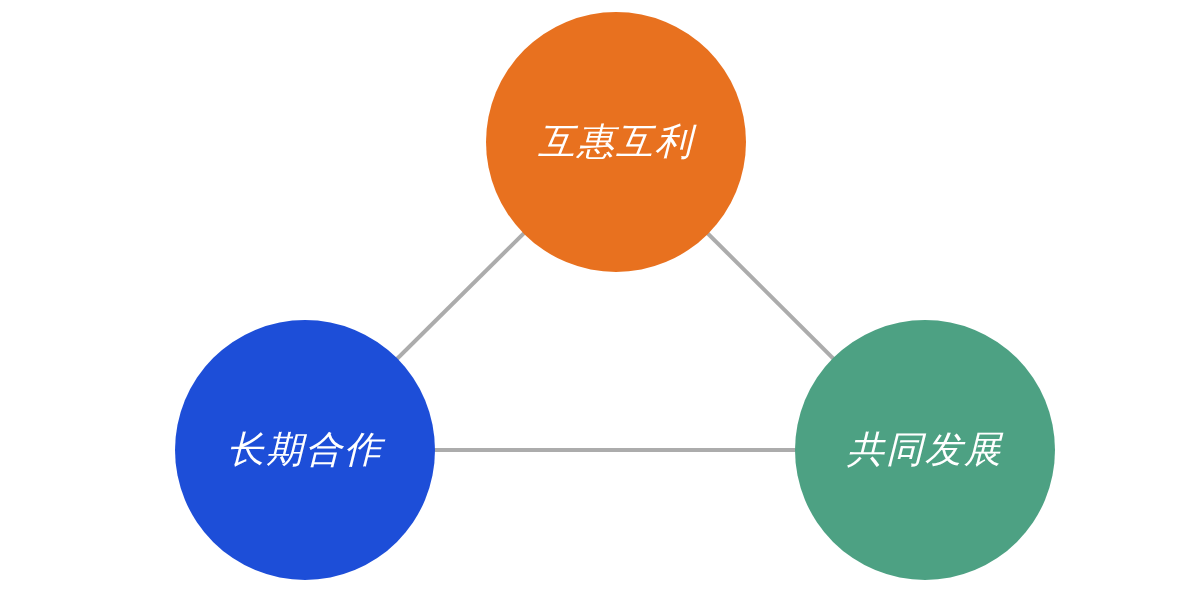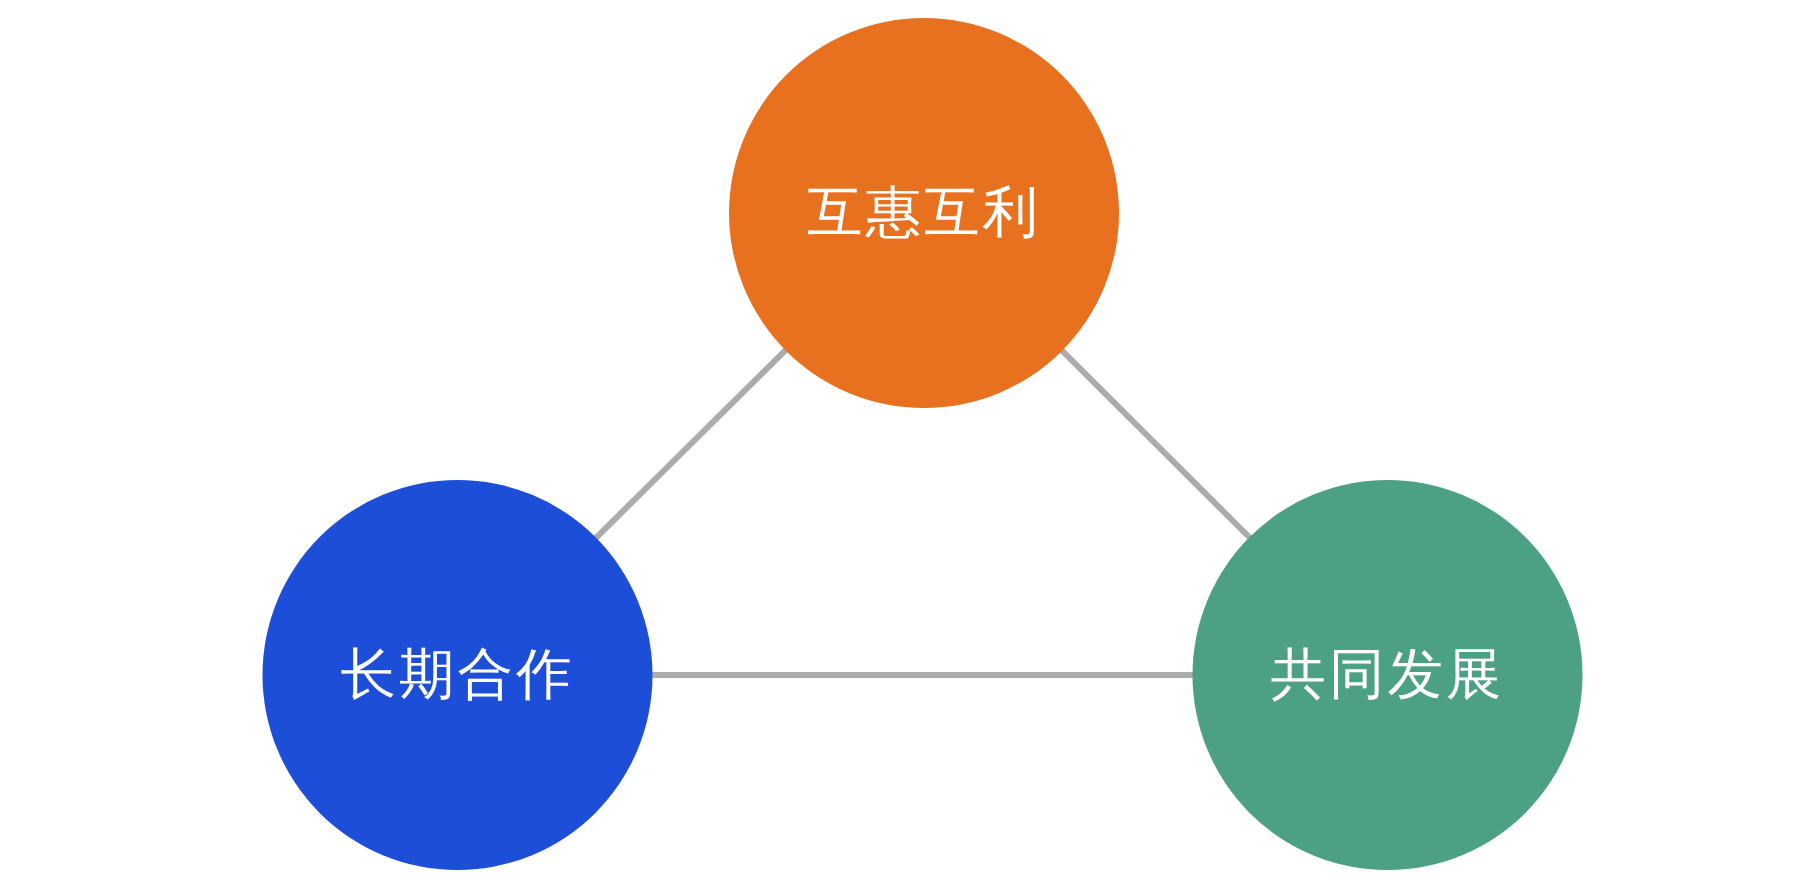--- a/index.html
+++ b/index.html
@@ -39,20 +39,21 @@
   .node-top    { left: 486px; top:  12px; }
   .node-left   { left: 175px; top: 320px; }
   .node-right  { left: 795px; top: 320px; }
   .node-label {
     color: #ffffff;
     font-size: 37px;
     letter-spacing: 2px;
     font-weight: 400;
     white-space: nowrap;
     user-select: none;
+    font-style: italic;
   }
 </style>
 </head>
 <body>
 
 <div class="canvas">
 
   <svg class="edges" viewBox="0 0 1200 590" xmlns="http://www.w3.org/2000/svg">
     <line x1="616" y1="142" x2="305" y2="450" stroke-width="4" stroke="#acacac"></line>
     <line x1="616" y1="142" x2="925" y2="450" stroke-width="4" stroke="#acacac"></line>

